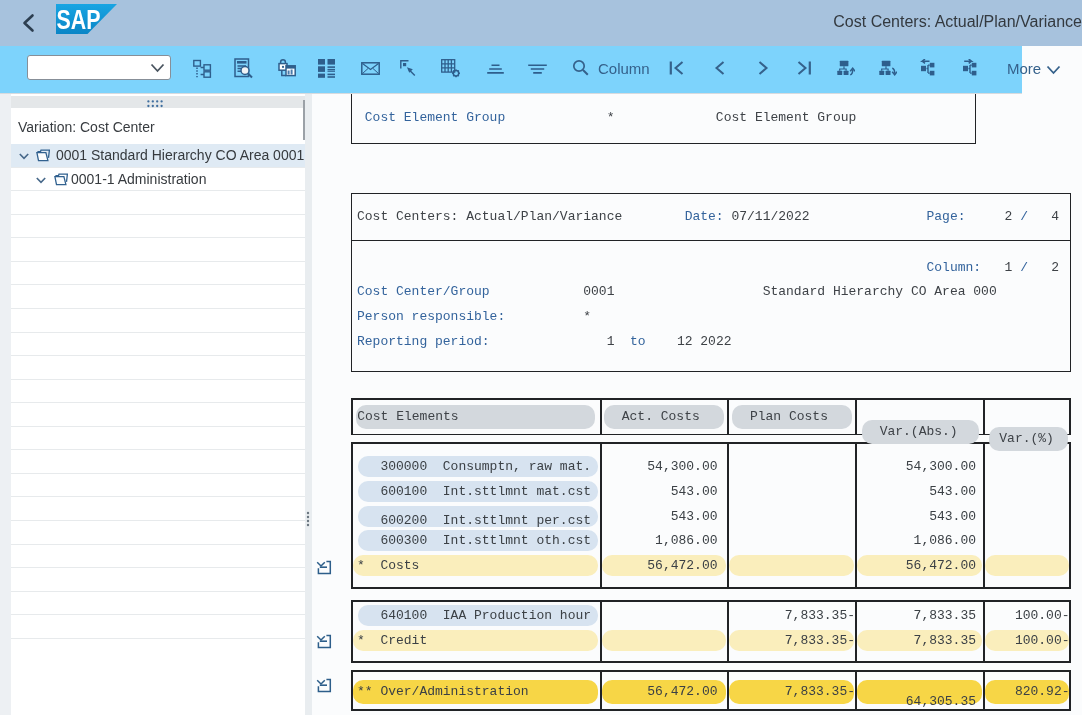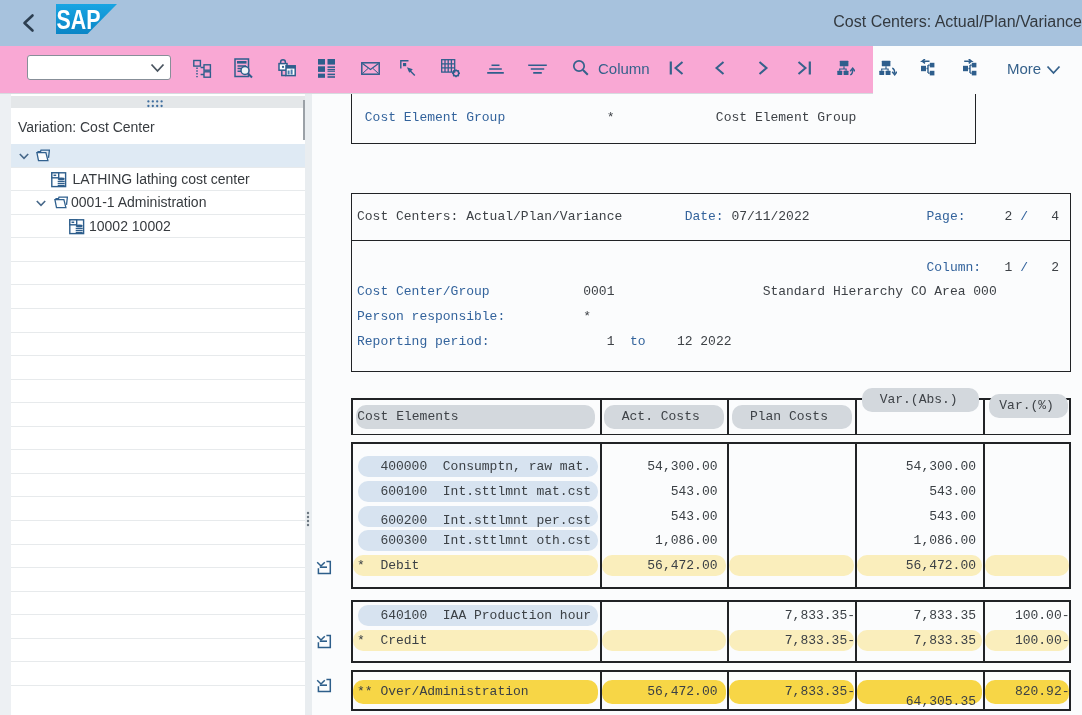--- a/index.html
+++ b/index.html
@@ -7,21 +7,21 @@
   body { position:relative; font-family:"Liberation Sans",sans-serif; background:#fbfcfd; }
   .abs { position:absolute; }
   .mono { font-family:"Liberation Mono",monospace; font-size:13px; white-space:pre; color:#3e4247; }
   .blue { color:#33639c; }
 
   
   #hdr { left:0; top:0; width:1082px; height:46px; background:#a7c2dd; }
   #hdrtitle { right:0px; top:0; height:46px; line-height:44px; font-size:16px; color:#33393f; }
 
   
-  #tbar { left:0; top:46px; width:873px; height:48px; background:#f9a8d4; border-bottom:1px solid #d7dbdf; }
+  #tbar { left:0; top:46px; width:1022px; height:48px; background:#7dd3fc; border-bottom:1px solid #d7dbdf; }
   #combo { left:27px; top:9px; width:144px; height:25px; background:#fff; border:1px solid #878f98; border-radius:3px; }
   .tbtxt { font-size:15px; color:#35618b; }
 
   
   #lstrip { left:0; top:94px; width:11px; height:621px; background:#edf0f3; }
   #panel { left:11px; top:94px; width:294px; height:621px; background:#fff; }
   #grip { left:11px; top:96px; width:294px; height:11.5px; background:#e4e7e9; }
   #ptitle { left:18px; top:110px; width:270px; height:34px; line-height:34px; font-size:14px; color:#383c40; }
   #rows { left:11px; top:144px; width:294px; }
   .trow { height:23.57px; border-bottom:1px solid #e7eaec; position:relative; }
@@ -237,52 +237,33 @@
 <div class="abs" id="rows">
   <div class="trow" style="background:#dfeaf4">
     <svg style="position:absolute;left:7.5px;top:9px" width="10" height="7" viewBox="0 0 10 7">
         <path d="M0.8 1 L5 5.4 L9.2 1" fill="none" stroke="#47688a" stroke-width="1.6"></path>
       </svg>
     <svg style="position:absolute;left:24.5px;top:5px" width="14" height="13" viewBox="0 0 14 13">
       <path d="M4.3 3.2 L5 1.1 H13.4 L12.5 8.8" fill="none" stroke="#31618f" stroke-width="1.3"></path>
       <polygon points="0.9,3.6 9.9,3.6 11.9,11.6 2.5,11.6" fill="#fbfdfe" stroke="#31618f" stroke-width="1.3"></polygon>
       <polygon points="0.7,3.8 1.7,2.1 4.7,2.1 5.5,3.8" fill="#31618f"></polygon>
     </svg>
-  </div>
-  <div class="trow">
-    <svg style="position:absolute;left:40.4px;top:4px" width="16" height="16" viewBox="0 0 16 16">
-      <rect x="0.8" y="0.8" width="13.8" height="13.8" fill="#fdfeff" stroke="#2e5e8c" stroke-width="1.4"></rect>
-      <rect x="0.8" y="0.8" width="6.9" height="5" fill="#ffffff" stroke="#2e5e8c" stroke-width="1.4"></rect>
-      <path d="M2.5 3.3 H5.2" stroke="#2e5e8c" stroke-width="1.5"></path>
-      <ellipse cx="10.2" cy="6.9" rx="3.5" ry="1.3" fill="#2e5e8c"></ellipse>
-      <path d="M6.7 9.3 H13.7 M6.7 11.3 H13.7 M6.7 13.3 H13.7" stroke="#2e5e8c" stroke-width="1.2"></path>
-    </svg>
-    <div class="lbl" style="left:61.5px">LATHING lathing cost center</div>
+    <div class="lbl" style="left:45px">0001 Standard Hierarchy CO Area 0001</div>
   </div>
   <div class="trow">
     <svg style="position:absolute;left:24.5px;top:9px" width="10" height="7" viewBox="0 0 10 7">
         <path d="M0.8 1 L5 5.4 L9.2 1" fill="none" stroke="#47688a" stroke-width="1.6"></path>
       </svg>
     <svg style="position:absolute;left:42.5px;top:5px" width="14" height="13" viewBox="0 0 14 13">
       <path d="M4.3 3.2 L5 1.1 H13.4 L12.5 8.8" fill="none" stroke="#31618f" stroke-width="1.3"></path>
       <polygon points="0.9,3.6 9.9,3.6 11.9,11.6 2.5,11.6" fill="#fbfdfe" stroke="#31618f" stroke-width="1.3"></polygon>
       <polygon points="0.7,3.8 1.7,2.1 4.7,2.1 5.5,3.8" fill="#31618f"></polygon>
     </svg>
     <div class="lbl" style="left:60px">0001-1 Administration</div>
   </div>
-  <div class="trow">
-    <svg style="position:absolute;left:57.5px;top:4px" width="16" height="16" viewBox="0 0 16 16">
-      <rect x="0.8" y="0.8" width="13.8" height="13.8" fill="#fdfeff" stroke="#2e5e8c" stroke-width="1.4"></rect>
-      <rect x="0.8" y="0.8" width="6.9" height="5" fill="#ffffff" stroke="#2e5e8c" stroke-width="1.4"></rect>
-      <path d="M2.5 3.3 H5.2" stroke="#2e5e8c" stroke-width="1.5"></path>
-      <ellipse cx="10.2" cy="6.9" rx="3.5" ry="1.3" fill="#2e5e8c"></ellipse>
-      <path d="M6.7 9.3 H13.7 M6.7 11.3 H13.7 M6.7 13.3 H13.7" stroke="#2e5e8c" stroke-width="1.2"></path>
-    </svg>
-    <div class="lbl" style="left:78px">10002 10002</div>
-  </div>
   <div class="trow"></div>
     <div class="trow"></div>
     <div class="trow"></div>
     <div class="trow"></div>
   <div class="trow"></div>
     <div class="trow"></div>
     <div class="trow"></div>
     <div class="trow"></div>
   <div class="trow"></div>
     <div class="trow"></div>
@@ -352,25 +333,25 @@
 <div class="abs vb" style="left:350.5px;top:669.5px;height:41.5px"></div>
 <div class="abs vb" style="left:599.5px;top:669.5px;height:41.5px"></div>
 <div class="abs vb" style="left:726.5px;top:669.5px;height:41.5px"></div>
 <div class="abs vb" style="left:854.5px;top:669.5px;height:41.5px"></div>
 <div class="abs vb" style="left:983px;top:669.5px;height:41.5px"></div>
 <div class="abs vb" style="left:1069px;top:669.5px;height:41.5px"></div>
 
 <div class="chip hchip" style="left:355.7px;top:405px;width:239.3px;text-align:left;padding-left:1.5px;">Cost Elements</div>
 <div class="chip hchip" style="left:604px;top:405px;width:119.5px;padding-right:6px;">Act. Costs</div>
 <div class="chip hchip" style="left:731.7px;top:405px;width:120.5px;padding-right:6px;">Plan Costs</div>
-<div class="chip hchip" style="left:862px;top:388px;width:117.3px;padding-right:4px;">Var.(Abs.)</div>
-<div class="chip hchip" style="left:989.3px;top:394px;width:78.6px;padding-right:4px;">Var.(%)</div>
+<div class="chip hchip" style="left:862px;top:420px;width:117.3px;padding-right:4px;">Var.(Abs.)</div>
+<div class="chip hchip" style="left:989.3px;top:427px;width:78.6px;padding-right:4px;">Var.(%)</div>
 
 <div class="chip bchip" style="left:357.5px;top:456px;width:240.2px;"></div>
-<div class="ctext" style="top:456px;line-height:21px;">   400000  Consumptn, raw mat.</div>
+<div class="ctext" style="top:456px;line-height:21px;">   300000  Consumptn, raw mat.</div>
 <div class="num" style="right:364.5px;top:456px;line-height:21px;">54,300.00</div>
 <div class="num" style="right:106px;top:456px;line-height:21px;">54,300.00</div>
 
 <div class="chip bchip" style="left:357.5px;top:480.7px;width:240.2px;"></div>
 <div class="ctext" style="top:480.7px;line-height:21px;">   600100  Int.sttlmnt mat.cst</div>
 <div class="num" style="right:364.5px;top:480.7px;line-height:21px;">543.00</div>
 <div class="num" style="right:106px;top:480.7px;line-height:21px;">543.00</div>
 
 <div class="chip bchip" style="left:357.5px;top:505.5px;width:240.2px;"></div>
 <div class="ctext" style="top:510px;line-height:21px;">   600200  Int.sttlmnt per.cst</div>
@@ -380,21 +361,21 @@
 <div class="chip bchip" style="left:357.5px;top:530.2px;width:240.2px;"></div>
 <div class="ctext" style="top:530.2px;line-height:21px;">   600300  Int.sttlmnt oth.cst</div>
 <div class="num" style="right:364.5px;top:530.2px;line-height:21px;">1,086.00</div>
 <div class="num" style="right:106px;top:530.2px;line-height:21px;">1,086.00</div>
 
 <div class="chip ychip" style="left:353px;top:555px;width:244.7px;"></div>
 <div class="chip ychip" style="left:601.5px;top:555px;width:124px;"></div>
 <div class="chip ychip" style="left:728.5px;top:555px;width:125px;"></div>
 <div class="chip ychip" style="left:856.5px;top:555px;width:125.5px;"></div>
 <div class="chip ychip" style="left:985px;top:555px;width:83.5px;"></div>
-<div class="ctext" style="top:555px;line-height:21px;">*  Debit</div>
+<div class="ctext" style="top:555px;line-height:21px;">*  Costs</div>
 <div class="num" style="right:364.5px;top:555px;line-height:21px;">56,472.00</div>
 <div class="num" style="right:106px;top:555px;line-height:21px;">56,472.00</div>
 
 <div class="chip bchip" style="left:357.5px;top:605px;width:240.2px;"></div>
 <div class="ctext" style="top:605px;line-height:21px;">   640100  IAA Production hour</div>
 <div class="num" style="right:227px;top:605px;line-height:21px;">7,833.35-</div>
 <div class="num" style="right:106px;top:605px;line-height:21px;">7,833.35</div>
 <div class="num" style="right:12.5px;top:605px;line-height:21px;">100.00-</div>
 
 <div class="chip ychip" style="left:353px;top:630px;width:244.7px;"></div>

